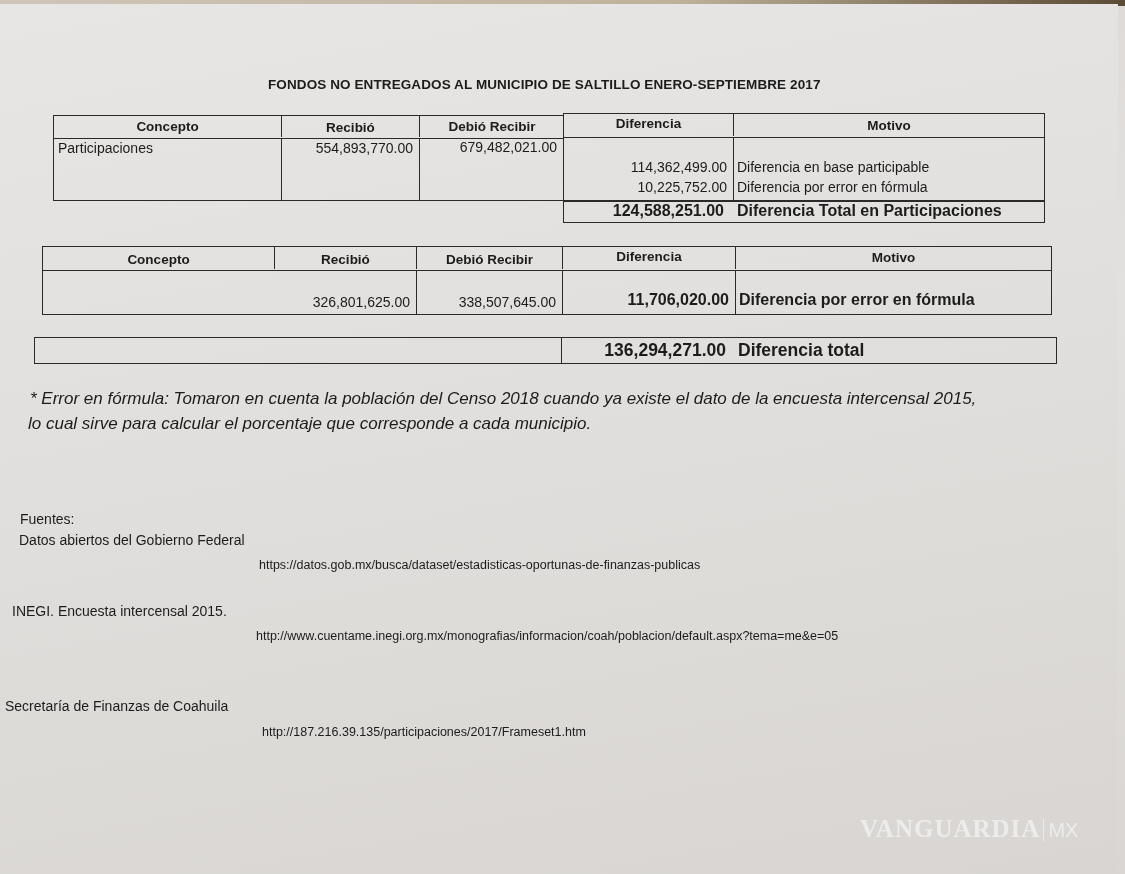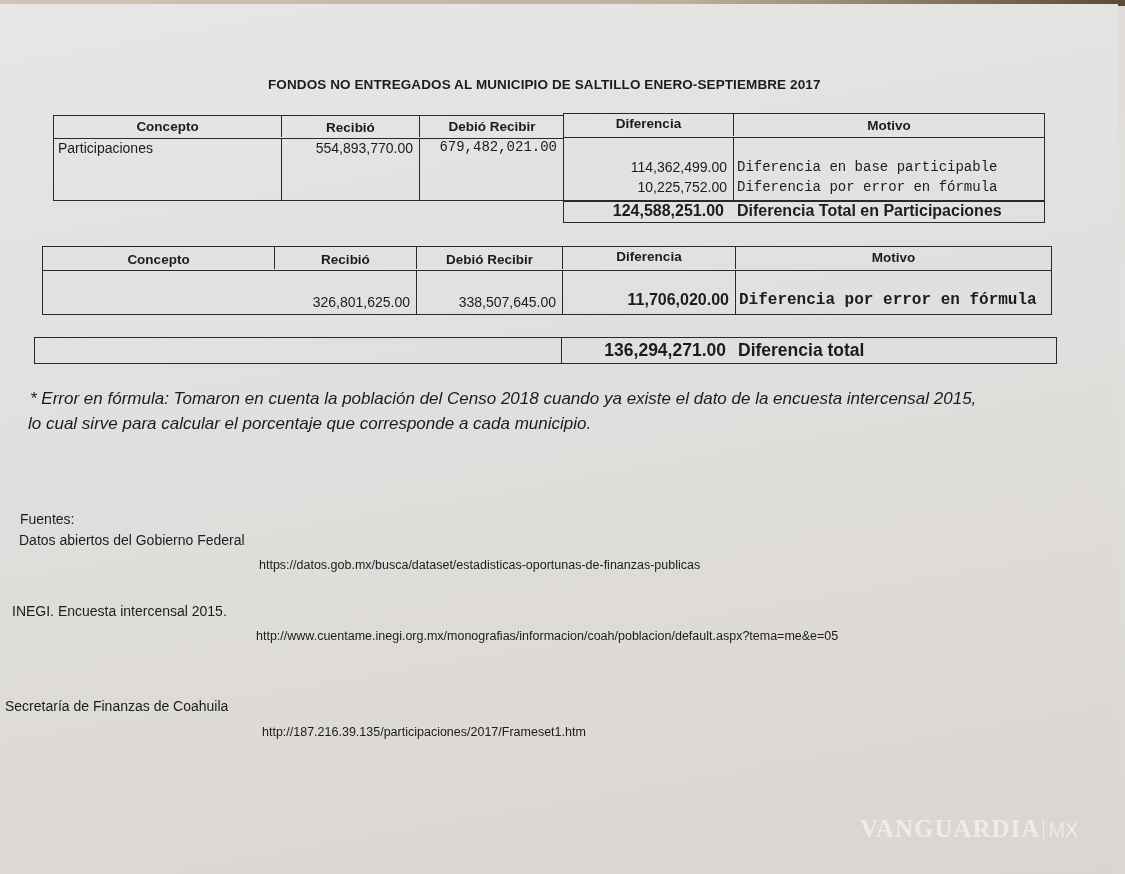--- a/index.html
+++ b/index.html
@@ -9,21 +9,21 @@
       font-family: "Liberation Sans", sans-serif; color: #1c1c1c;
     }
     .topedge { position: absolute; left: 0; top: 0; width: 1125px; height: 6px;
       background: linear-gradient(90deg, #cfc6b8, #bfb19c 60%, #5a4a36 100%); }
     .paper { position: absolute; left: 0; top: 4px; width: 1118px; height: 870px;
       background: linear-gradient(170deg, #e8e6e4 0%, #e2e0de 40%, #d8d5d2 100%); }
     .title { position: absolute; left: 268px; top: 77px; font-size: 13.5px; font-weight: bold;
       letter-spacing: 0.1px; white-space: nowrap; }
     .tbl { position: absolute; border: 1.5px solid #2a2a2a; box-sizing: border-box; }
     .cell { position: absolute; box-sizing: border-box; border-right: 1.5px solid #2a2a2a; font-size: 14px; }
-    .cell.last { border-right: none; font-family: Liberation Mono, monospace; }
+    .cell.last { border-right: none; }
     .hdr { position: absolute; left: 0; right: 0; border-bottom: 1.5px solid #2a2a2a; }
     .hcell { position: absolute; top: 0; box-sizing: border-box; border-right: 1.5px solid #2a2a2a;
       text-align: center; font-weight: bold; font-size: 13.5px; }
     .hcell.last { border-right: none; }
     .num { text-align: right; white-space: nowrap; }
     .txt { white-space: nowrap; }
     .bold { font-weight: bold; }
     .abs { position: absolute; }
     .note { position: absolute; left: 30px; top: 386px; font-size: 17px; line-height: 25px;
       font-style: italic; font-family: "Liberation Sans Narrow", "Liberation Sans", sans-serif; }

